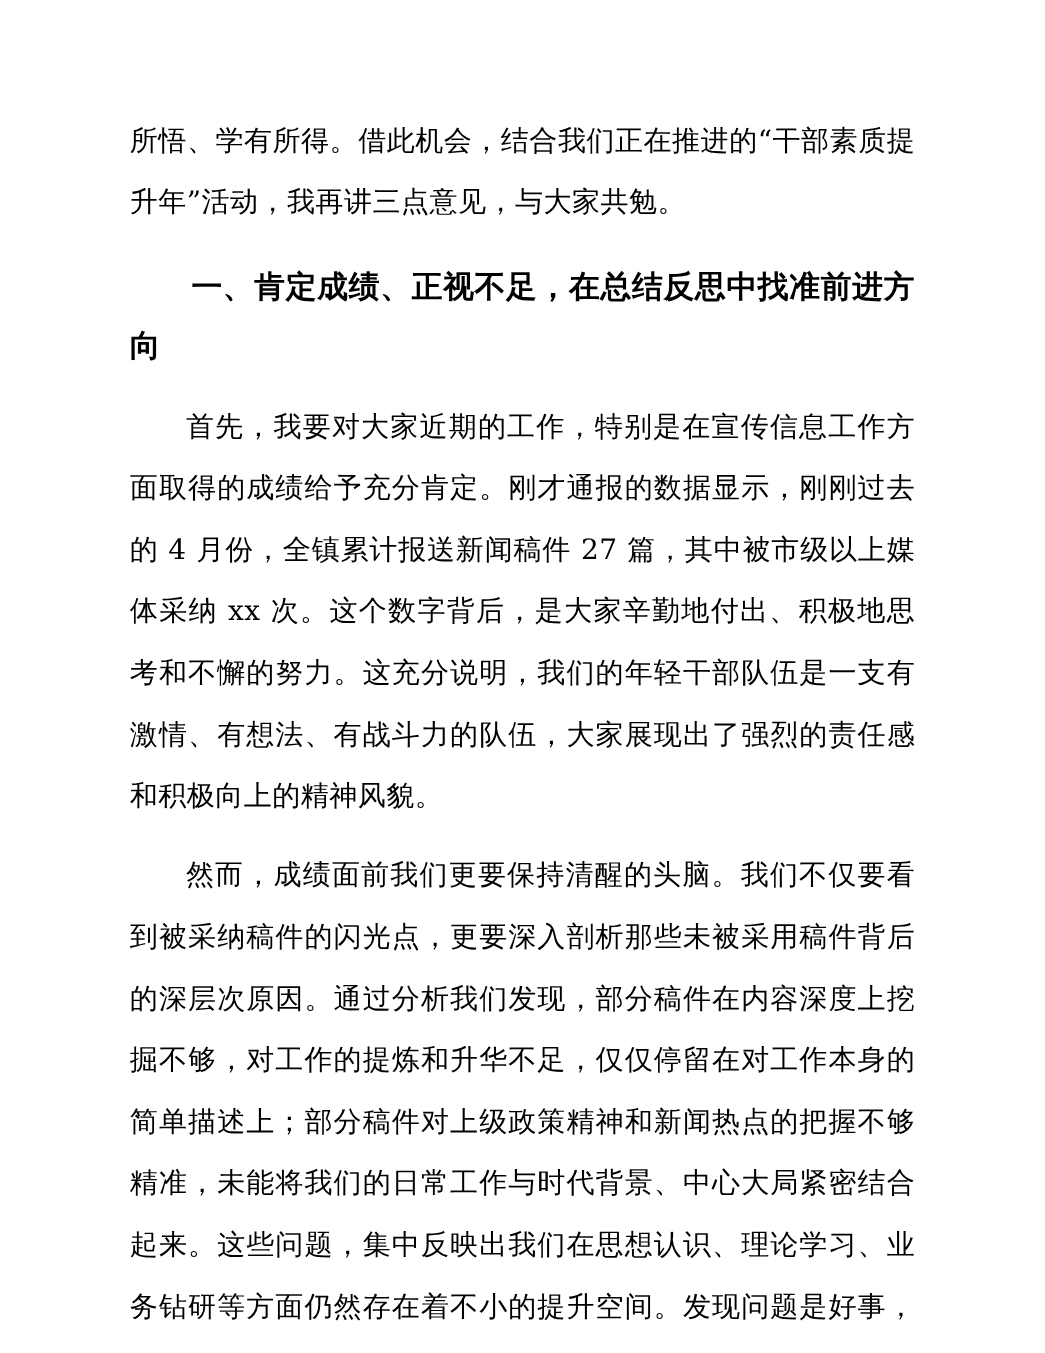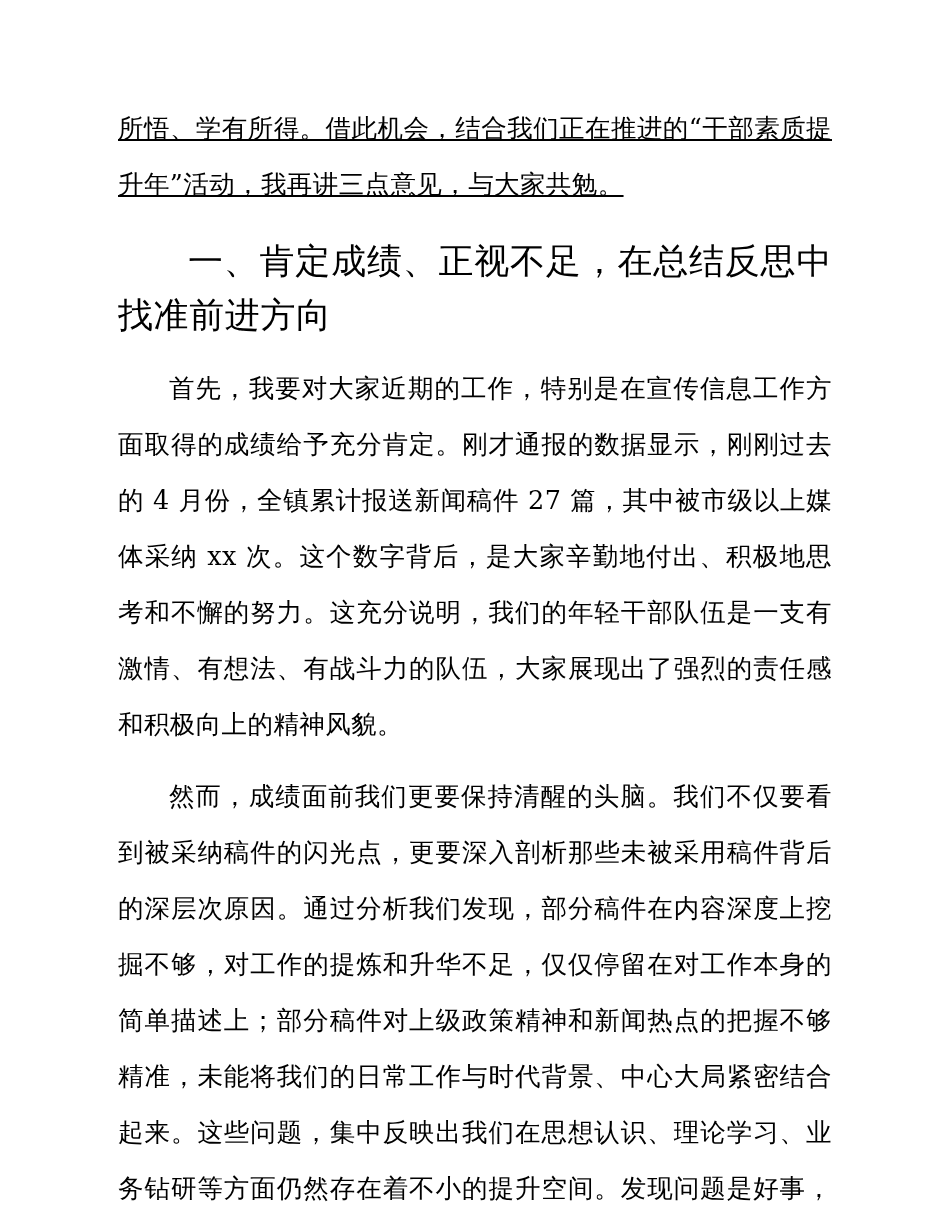--- a/index.html
+++ b/index.html
@@ -28,27 +28,26 @@
     text-align: justify;
     text-justify: inter-ideograph;
     letter-spacing: 0.4px;
   }
   p.para {
     margin: 0 0 6px 0;
     text-indent: 2em;
   }
   p.para.cont {
     text-indent: 0;
-    text-decoration: underline;
   }
   h2.heading {
     margin: 22px 0 18px 0;
-    font-size: 35px;
+    font-size: 28px;
     line-height: 54px;
-    font-weight: normal;
+    font-weight: bold;
     text-indent: 2em;
     letter-spacing: 0.6px;
   }
   .spacer-small { height: 10px; }
 </style>
 </head>
 <body>
 
 <div class="page">
   <div class="doc-body">

